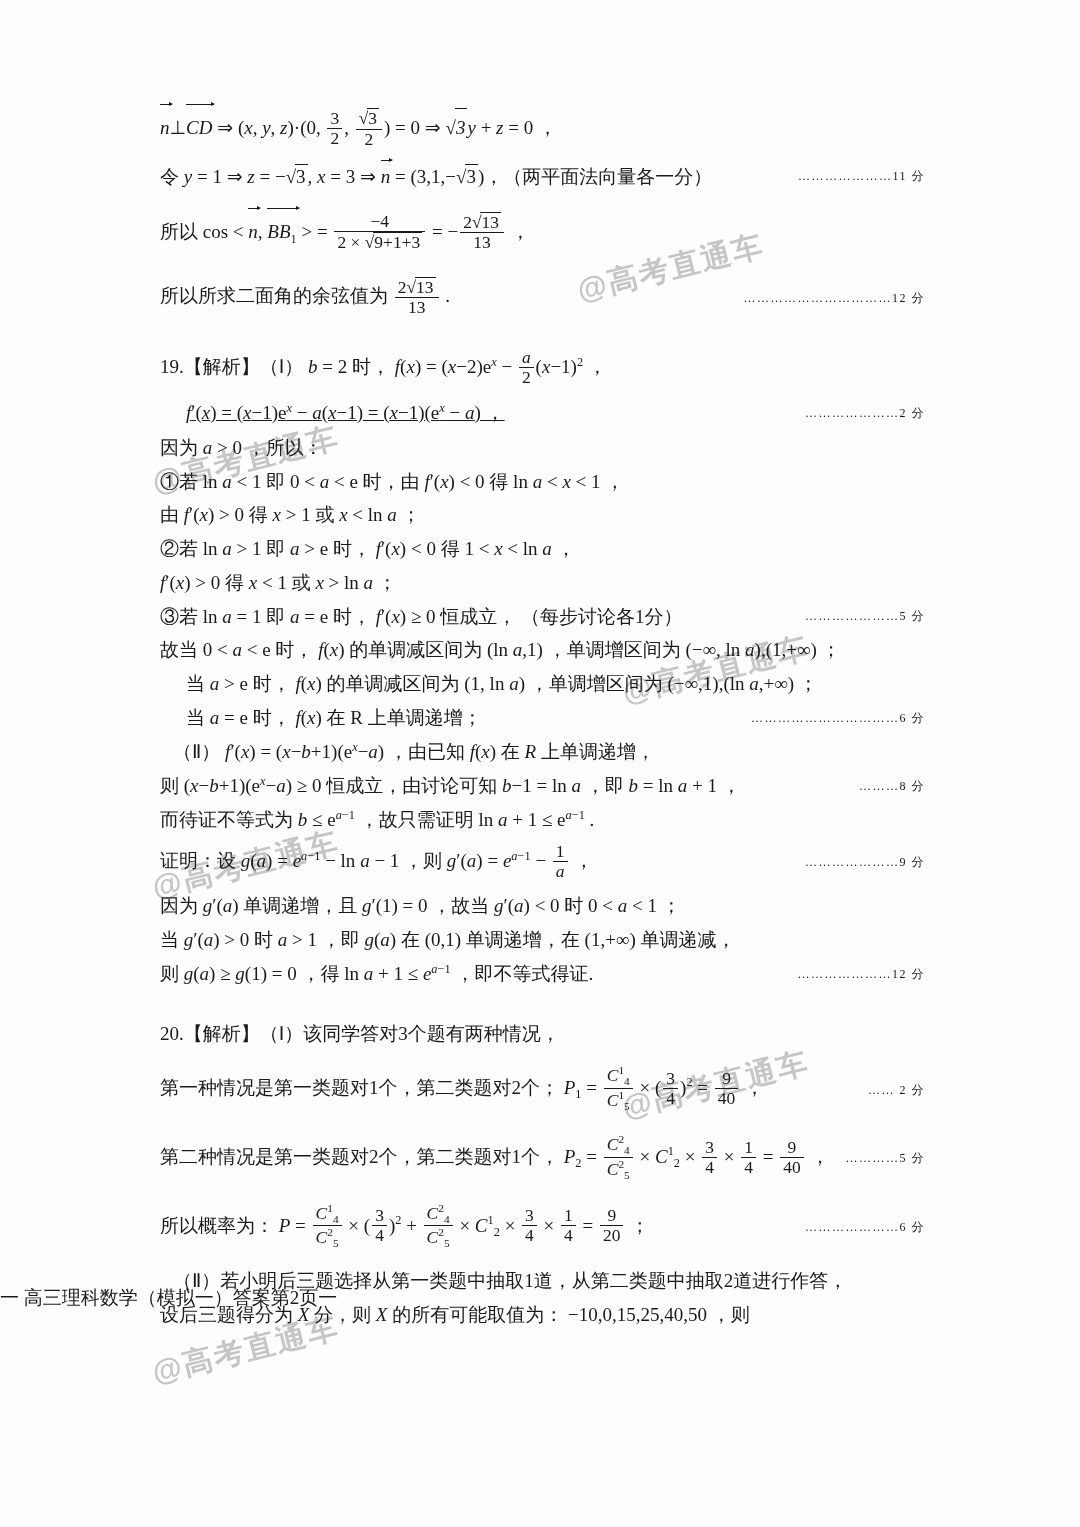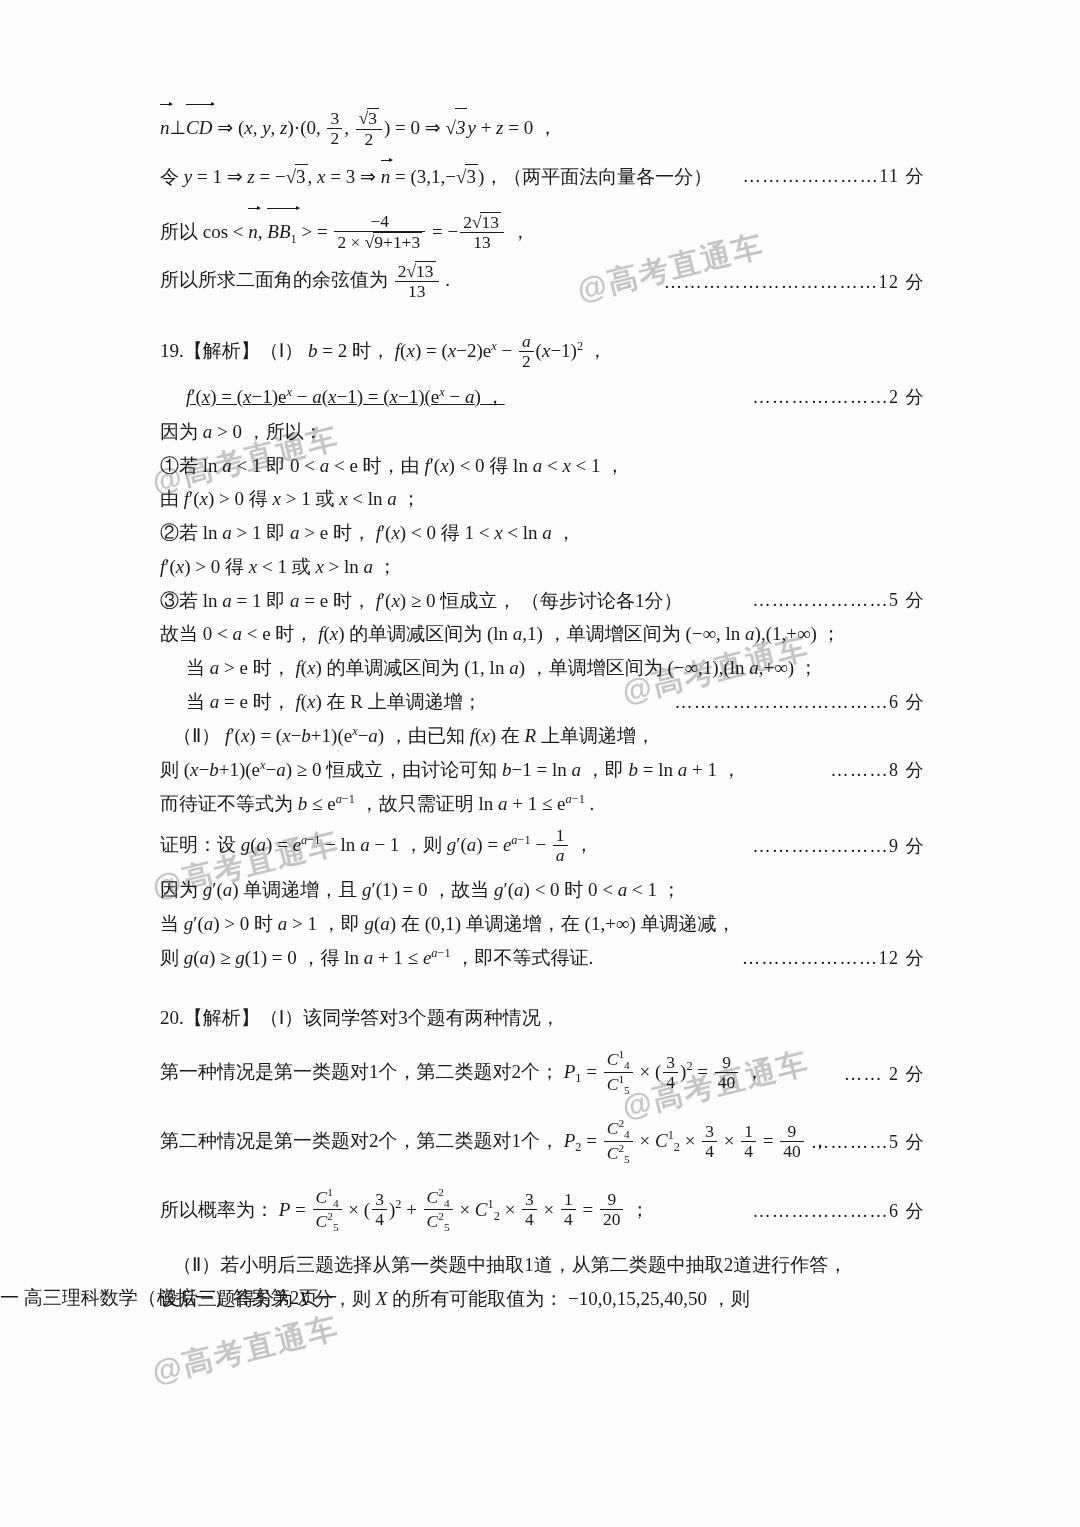--- a/index.html
+++ b/index.html
@@ -27,21 +27,21 @@
     margin-bottom:10px;
     white-space:nowrap;
   }
   .blk{margin-bottom:4px;}
   .tall{line-height:2.0;}
   .score{
     position:absolute;
     right:-5px;
     top:50%;
     transform:translateY(-50%);
-    font-size:18px;
+    font-size:12px;
     white-space:nowrap;
   }
   .dots{letter-spacing:1.5px;}
   i.v{font-style:italic;font-family:"Liberation Serif",serif;}
   .frac{
     display:inline-block;
     vertical-align:middle;
     text-align:center;
     font-size:0.92em;
     line-height:1.1;
@@ -123,21 +123,21 @@
       <div class="ln tall" style="margin-bottom:14px;">
         <span class="vecbar"><i class="v">n</i></span>⊥<span class="vecbar"><i class="v">CD</i></span>
         ⇒ (<i class="v">x</i>,&nbsp;<i class="v">y</i>,&nbsp;<i class="v">z</i>)·(0,&nbsp;<span class="frac"><span class="num">3</span><span class="den">2</span></span>,&nbsp;<span class="frac"><span class="num"><span class="radical">√<span class="sqrt">3</span></span></span><span class="den">2</span></span>)&nbsp;=&nbsp;0 ⇒ <span class="radical">√<span class="sqrt"><i class="v">3</i></span></span><i class="v">y</i> + <i class="v">z</i> = 0 ，
       </div>
 
       <div class="ln" style="margin-bottom:24px;">
         令 <i class="v">y</i> = 1 ⇒ <i class="v">z</i> = −<span class="radical">√<span class="sqrt">3</span></span>, <i class="v">x</i> = 3 ⇒ <span class="vecbar"><i class="v">n</i></span> = (3,1,−<span class="radical">√<span class="sqrt">3</span></span>)，（两平面法向量各一分）
         <span class="score dots">…………………11 分</span>
       </div>
 
-      <div class="ln tall" style="margin-bottom:8px;">
+      <div class="ln tall" style="margin-bottom:24px;">
         所以 cos &lt; <span class="vecbar"><i class="v">n</i></span>, <span class="vecbar"><i class="v">BB</i><sub>1</sub></span> &gt; =
         <span class="frac"><span class="num">−4</span><span class="den">2 × <span class="radical">√<span class="sqrt">9+1+3</span></span></span></span>
         = −<span class="frac"><span class="num">2<span class="radical">√<span class="sqrt">13</span></span></span><span class="den">13</span></span> ，
       </div>
 
       <div class="ln tall" style="margin-bottom:30px;">
         所以所求二面角的余弦值为 <span class="frac"><span class="num">2<span class="radical">√<span class="sqrt">13</span></span></span><span class="den">13</span></span> .
         <span class="score dots">……………………………12 分</span>
       </div>
     </div>

